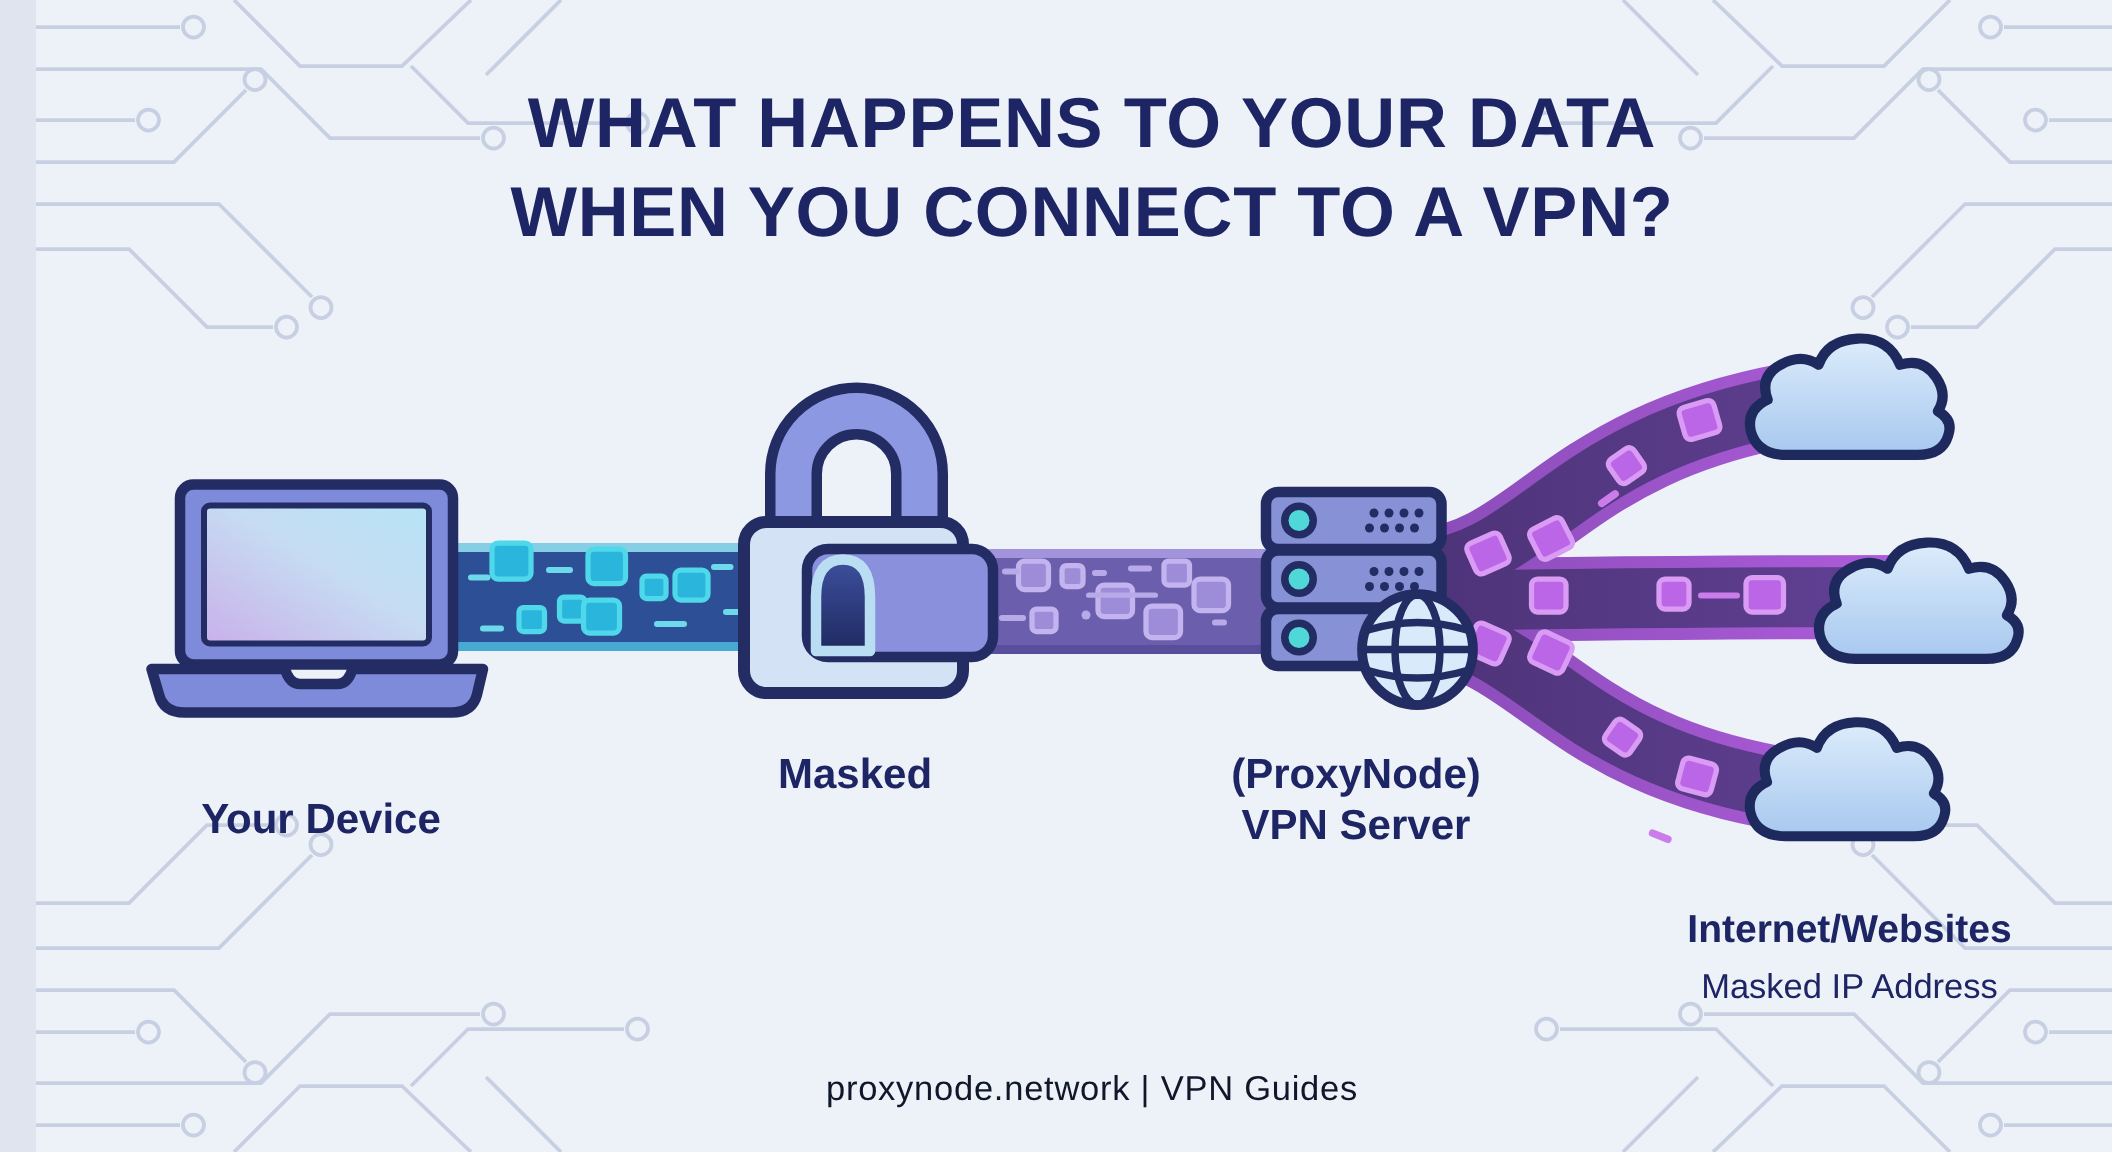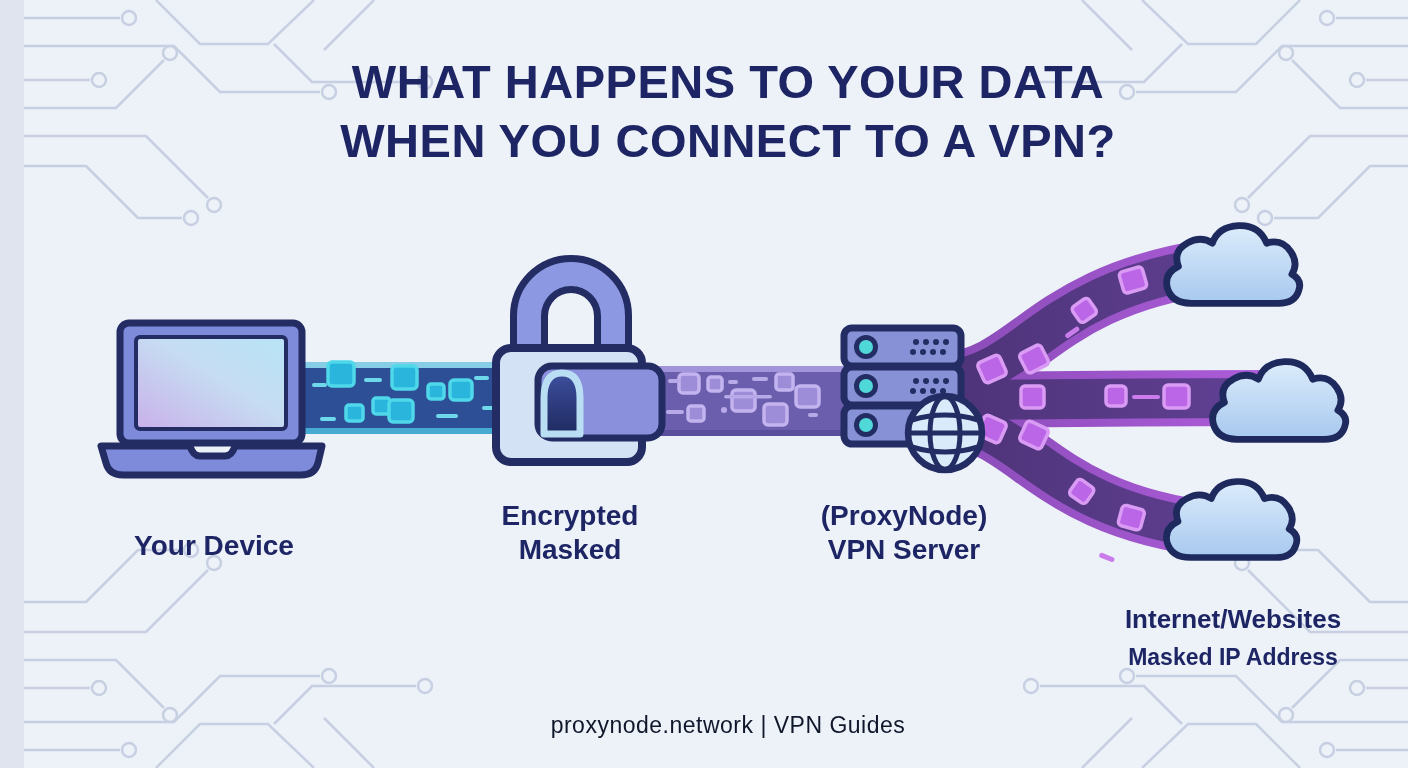--- a/index.html
+++ b/index.html
@@ -16,21 +16,21 @@
     font-weight:800;font-size:47px;line-height:59px;letter-spacing:.5px;
   }
   .node-label{
     position:absolute;text-align:center;color:#1d2564;
     font-weight:700;font-size:28px;line-height:34px;
   }
   .label-device{left:70px;top:529px;width:240px;}
   .label-tunnel{left:436px;top:499px;width:220px;}
   .label-server{left:750px;top:499px;width:260px;}
   .label-internet{left:1034px;top:602px;width:350px;}
-  .sub-label{font-weight:700;font-size:23px;line-height:30px;margin-top:6px;color:#1d2564;}
+  .sub-label{font-weight:400;font-size:23px;line-height:30px;margin-top:6px;color:#1d2564;}
   .footer{
     position:absolute;top:712px;left:0;width:100%;text-align:center;
     color:#0f172a;font-size:23px;font-weight:500;letter-spacing:.5px;
   }
 </style>
 </head>
 <body>
 
 <div class="canvas">
 
@@ -228,21 +228,20 @@
   </svg>
 
   <div class="title">
     <div>WHAT HAPPENS TO YOUR DATA</div>
     <div>WHEN YOU CONNECT TO A VPN?</div>
   </div>
 
   <div class="node-label label-device">Your Device</div>
 
   <div class="node-label label-tunnel">
-    <div>Encrypted</div>
     <div>Masked</div>
   </div>
 
   <div class="node-label label-server">
     <div>(ProxyNode)</div>
     <div>VPN Server</div>
   </div>
 
   <div class="node-label label-internet">
     <div style="font-size:26px;">Internet/Websites</div>

